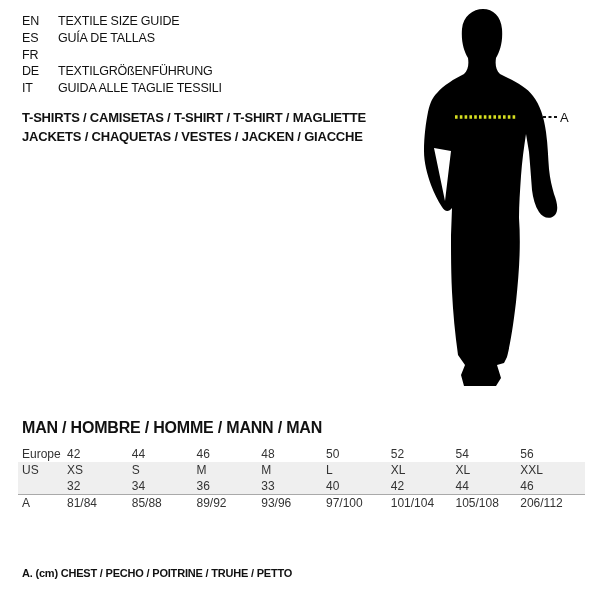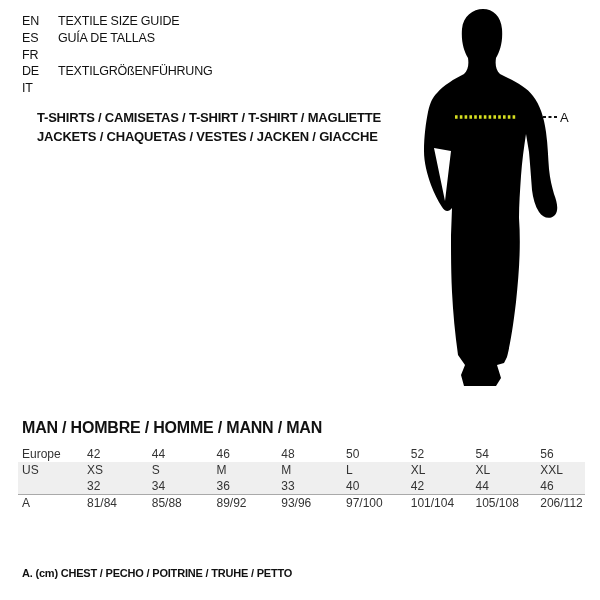--- a/index.html
+++ b/index.html
@@ -16,33 +16,33 @@
     width:600px;height:600px;background:#ffffff;position:relative;overflow:hidden;
     font-family:"Liberation Sans", sans-serif;color:var(--text-dark);
     -webkit-font-smoothing:antialiased;
   }
   .abs{position:absolute;}
   
   .lang-block{left:22px;top:13px;}
   .lang-row{display:flex;font-weight:normal;font-size:12.5px;line-height:16.8px;letter-spacing:-0.2px;}
   .lang-code{width:36px;flex:0 0 36px;}
   
-  .products{left:37px;top:108px;font-weight:bold;font-size:13px;line-height:19px;letter-spacing:-0.2px;}
+  .products{left:22px;top:108px;font-weight:bold;font-size:13px;line-height:19px;letter-spacing:-0.2px;}
   
   .figure-wrap{left:400px;top:5px;width:175px;height:392px;}
   .measure-label{font-size:13px;font-weight:normal;fill:var(--text-dark);font-family:"Liberation Sans",sans-serif;}
   
   .man-line{left:22px;top:419px;font-weight:bold;font-size:16px;letter-spacing:-0.2px;}
   
   .size-table{left:18px;top:446px;width:567px;font-size:12px;color:var(--text-table);}
   .t-header{
     background:var(--table-header-bg);height:16px;line-height:16px;
     padding-left:4px;color:#3a3a3a;letter-spacing:-0.1px;
   }
-  .t-row{display:flex;height:16px;align-items:center;gap:20px;}
+  .t-row{display:flex;height:16px;align-items:center;}
   .t-row.stripe{background:var(--row-stripe-bg);}
   .t-row.rule-top{border-top:1px solid var(--rule-color);}
   .t-label{width:45px;flex:0 0 45px;padding-left:4px;text-align:left;}
   .t-cell{flex:1 1 0;}
   
   .footnote{left:22px;top:567px;font-weight:bold;font-size:11px;letter-spacing:-0.2px;}
 </style>
 </head>
 <body>
 
@@ -57,20 +57,21 @@
   </div>
   <div class="lang-row">
     <span class="lang-code">FR</span>
   </div>
   <div class="lang-row">
     <span class="lang-code">DE</span>
     <span class="lang-label">TEXTILGRÖßENFÜHRUNG</span>
   </div>
   <div class="lang-row">
     <span class="lang-code">IT</span>
+    <span class="lang-label">GUIDA ALLE TAGLIE TESSILI</span>
   </div>
 </div>
 
 <div class="abs products">
   <div>T-SHIRTS / CAMISETAS / T-SHIRT / T-SHIRT / MAGLIETTE</div>
   <div>JACKETS / CHAQUETAS / VESTES / JACKEN / GIACCHE</div>
 </div>
 
 <svg class="abs figure-wrap" viewBox="0 0 175 392" width="175" height="392" aria-hidden="true">
   <path fill-rule="evenodd" style="fill:var(--silhouette,#000);" d="M 83 4

